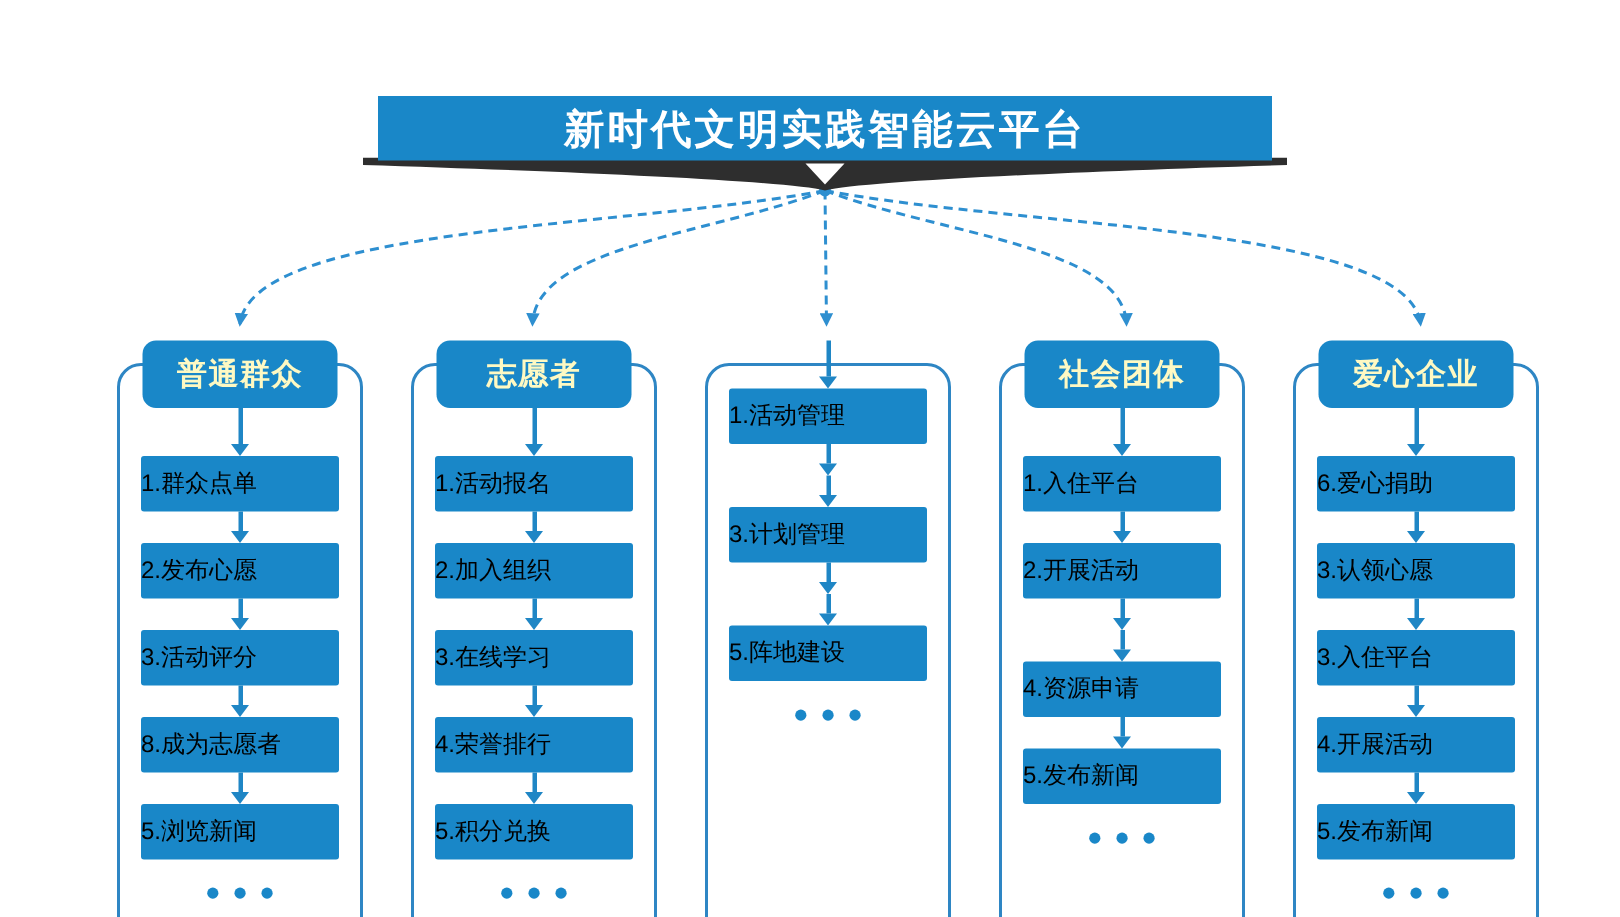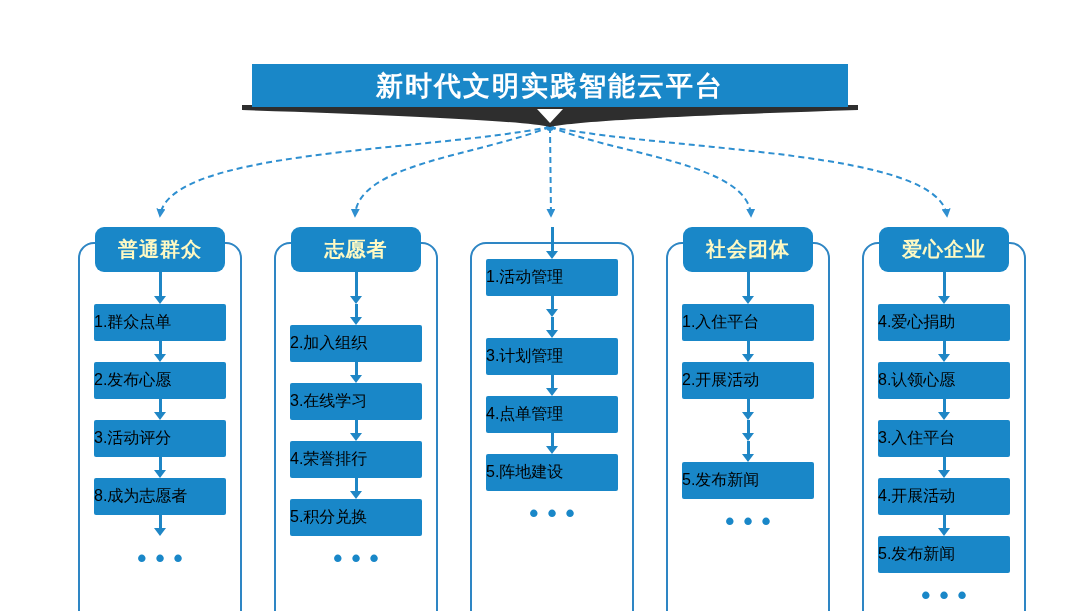--- a/index.html
+++ b/index.html
@@ -115,31 +115,37 @@
   <div class="item">
     <span>3.活动评分</span>
   </div>
 
   <div class="arrow short"></div>
   <div class="item">
     <span>8.成为志愿者</span>
   </div>
 
   <div class="arrow short"></div>
+  <div class="item">
+    <span>5.浏览新闻</span>
+  </div>
 </div>
     <div class="more">•••</div>
   </div>
 
   <div class="column">
     <div class="frame"></div>
     <div class="col-header">
       <span>志愿者</span>
     </div>
     <div class="items">
   <div class="arrow long"></div>
+  <div class="item">
+    <span>1.活动报名</span>
+  </div>
 
   <div class="arrow short"></div>
   <div class="item">
     <span>2.加入组织</span>
   </div>
 
   <div class="arrow short"></div>
   <div class="item">
     <span>3.在线学习</span>
   </div>
@@ -166,23 +172,20 @@
   </div>
 
   <div class="arrow short"></div>
 
   <div class="arrow short"></div>
   <div class="item">
     <span>3.计划管理</span>
   </div>
 
   <div class="arrow short"></div>
-  <div class="item">
-    <span>4.点单管理</span>
-  </div>
 
   <div class="arrow short"></div>
   <div class="item">
     <span>5.阵地建设</span>
   </div>
 </div>
     <div class="more">•••</div>
   </div>
 
   <div class="column">
@@ -197,43 +200,46 @@
   </div>
 
   <div class="arrow short"></div>
   <div class="item">
     <span>2.开展活动</span>
   </div>
 
   <div class="arrow short"></div>
 
   <div class="arrow short"></div>
+  <div class="item">
+    <span>4.资源申请</span>
+  </div>
 
   <div class="arrow short"></div>
   <div class="item">
     <span>5.发布新闻</span>
   </div>
 </div>
     <div class="more">•••</div>
   </div>
 
   <div class="column">
     <div class="frame"></div>
     <div class="col-header">
       <span>爱心企业</span>
     </div>
     <div class="items">
   <div class="arrow long"></div>
   <div class="item">
-    <span>4.爱心捐助</span>
-  </div>
-
-  <div class="arrow short"></div>
-  <div class="item">
-    <span>8.认领心愿</span>
+    <span>6.爱心捐助</span>
+  </div>
+
+  <div class="arrow short"></div>
+  <div class="item">
+    <span>3.认领心愿</span>
   </div>
 
   <div class="arrow short"></div>
   <div class="item">
     <span>3.入住平台</span>
   </div>
 
   <div class="arrow short"></div>
   <div class="item">
     <span>4.开展活动</span>

